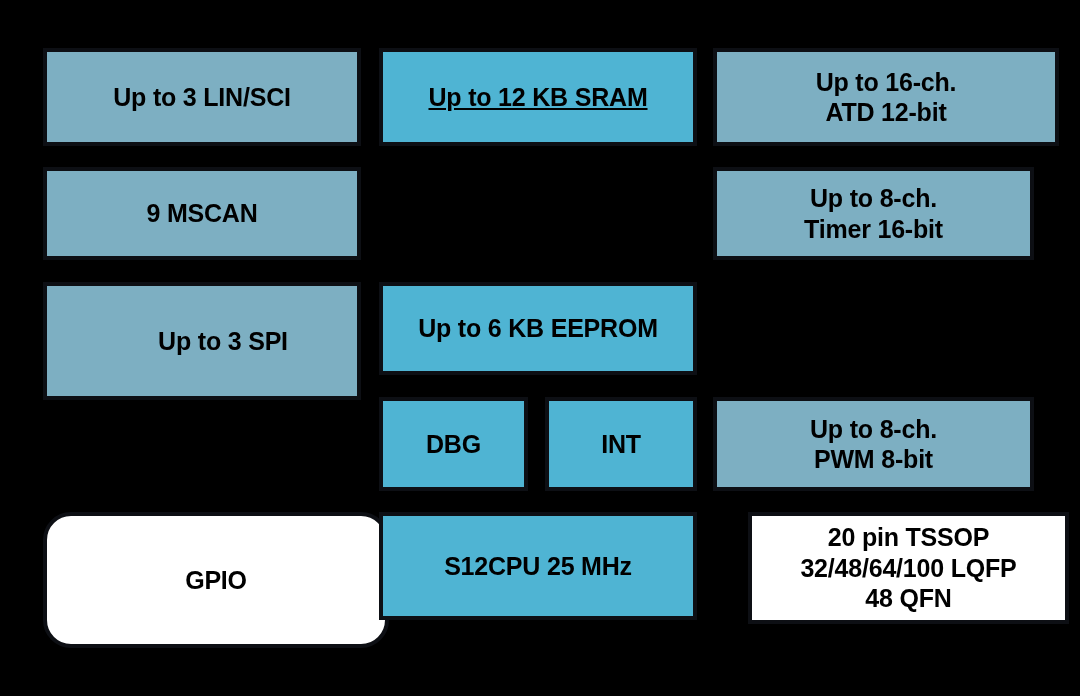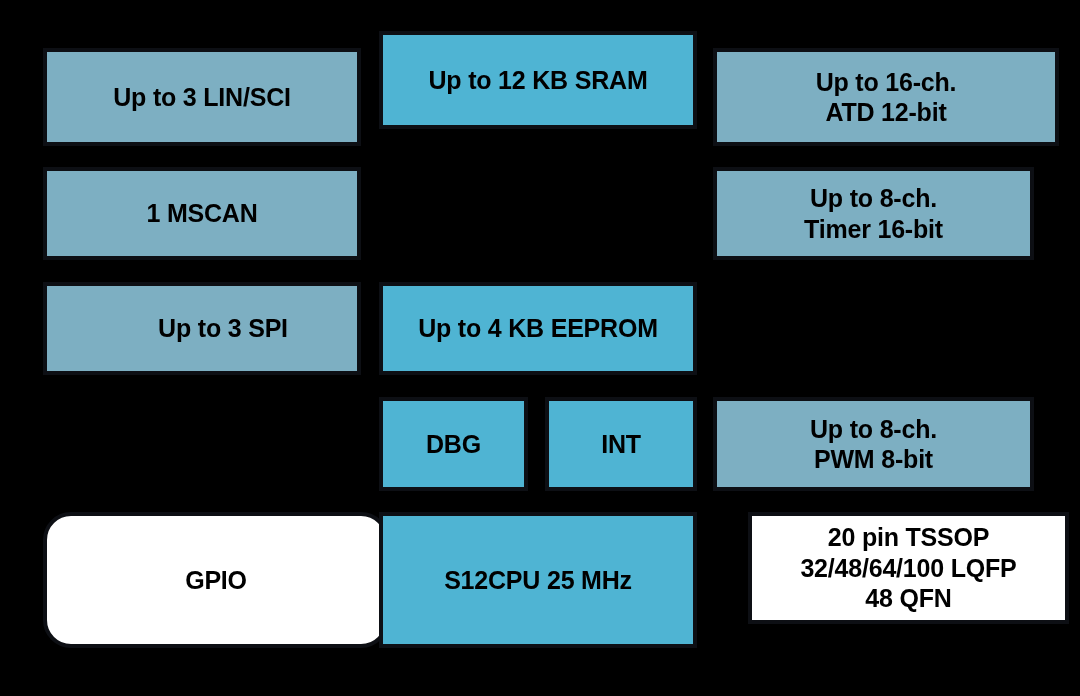--- a/index.html
+++ b/index.html
@@ -47,30 +47,30 @@
     display: block;
     width: 100%;
     white-space: pre-line;
   }
 </style>
 </head>
 <body>
 
 <div id="diagram" style="background: #000000;">
     <div class="block fill-muted" style="left: 43px; top: 48px; width: 318px; height: 98px; border-color: rgb(13, 15, 20);"><span class="label">Up to 3 LIN/SCI</span></div>
-    <div class="block fill-bright" style="left: 379px; top: 31px; width: 318px; height: 98px; border-color: rgb(13, 15, 20);"><span class="label">Up to 12 KB SRAM</span></div>
+    <div class="block fill-bright" style="left: 379px; top: 48px; width: 318px; height: 98px; border-color: rgb(13, 15, 20); text-decoration: underline;"><span class="label">Up to 12 KB SRAM</span></div>
     <div class="block fill-muted" style="left: 713px; top: 48px; width: 346px; height: 98px; border-color: rgb(13, 15, 20);"><span class="label">Up to 16-ch.
 ATD 12-bit</span></div>
-    <div class="block fill-muted" style="left: 43px; top: 167px; width: 318px; height: 93px; border-color: rgb(13, 15, 20);"><span class="label">1 MSCAN</span></div>
+    <div class="block fill-muted" style="left: 43px; top: 167px; width: 318px; height: 93px; border-color: rgb(13, 15, 20);"><span class="label">9 MSCAN</span></div>
     <div class="block fill-muted" style="left: 713px; top: 167px; width: 321px; height: 93px; border-color: rgb(13, 15, 20);"><span class="label">Up to 8-ch.
 Timer 16-bit</span></div>
-    <div class="block fill-muted" style="left: 43px; top: 282px; width: 318px; height: 93px; border-color: rgb(13, 15, 20); padding-left: 48px;"><span class="label">Up to 3 SPI</span></div>
-    <div class="block fill-bright" style="left: 379px; top: 282px; width: 318px; height: 93px; border-color: rgb(13, 15, 20);"><span class="label">Up to 4 KB EEPROM</span></div>
+    <div class="block fill-muted" style="left: 43px; top: 282px; width: 318px; height: 118px; border-color: rgb(13, 15, 20); padding-left: 48px;"><span class="label">Up to 3 SPI</span></div>
+    <div class="block fill-bright" style="left: 379px; top: 282px; width: 318px; height: 93px; border-color: rgb(13, 15, 20);"><span class="label">Up to 6 KB EEPROM</span></div>
     <div class="block fill-bright" style="left: 379px; top: 397px; width: 149px; height: 94px; border-color: rgb(13, 15, 20);"><span class="label">DBG</span></div>
     <div class="block fill-bright" style="left: 545px; top: 397px; width: 152px; height: 94px; border-color: rgb(13, 15, 20);"><span class="label">INT</span></div>
     <div class="block fill-muted" style="left: 713px; top: 397px; width: 321px; height: 94px; border-color: rgb(13, 15, 20);"><span class="label">Up to 8-ch.
 PWM 8-bit</span></div>
     <div class="block fill-white" style="left: 43px; top: 512px; width: 346px; height: 136px; border-color: rgb(13, 15, 20); border-radius: 28px;"><span class="label">GPIO</span></div>
-    <div class="block fill-bright" style="left: 379px; top: 512px; width: 318px; height: 136px; border-color: rgb(13, 15, 20);"><span class="label">S12CPU 25 MHz</span></div>
+    <div class="block fill-bright" style="left: 379px; top: 512px; width: 318px; height: 108px; border-color: rgb(13, 15, 20);"><span class="label">S12CPU 25 MHz</span></div>
     <div class="block fill-white" style="left: 748px; top: 512px; width: 321px; height: 112px; border-color: rgb(13, 15, 20);"><span class="label">20 pin TSSOP
 32/48/64/100 LQFP
 48 QFN</span></div>
   </div>
 
 </body></html>

